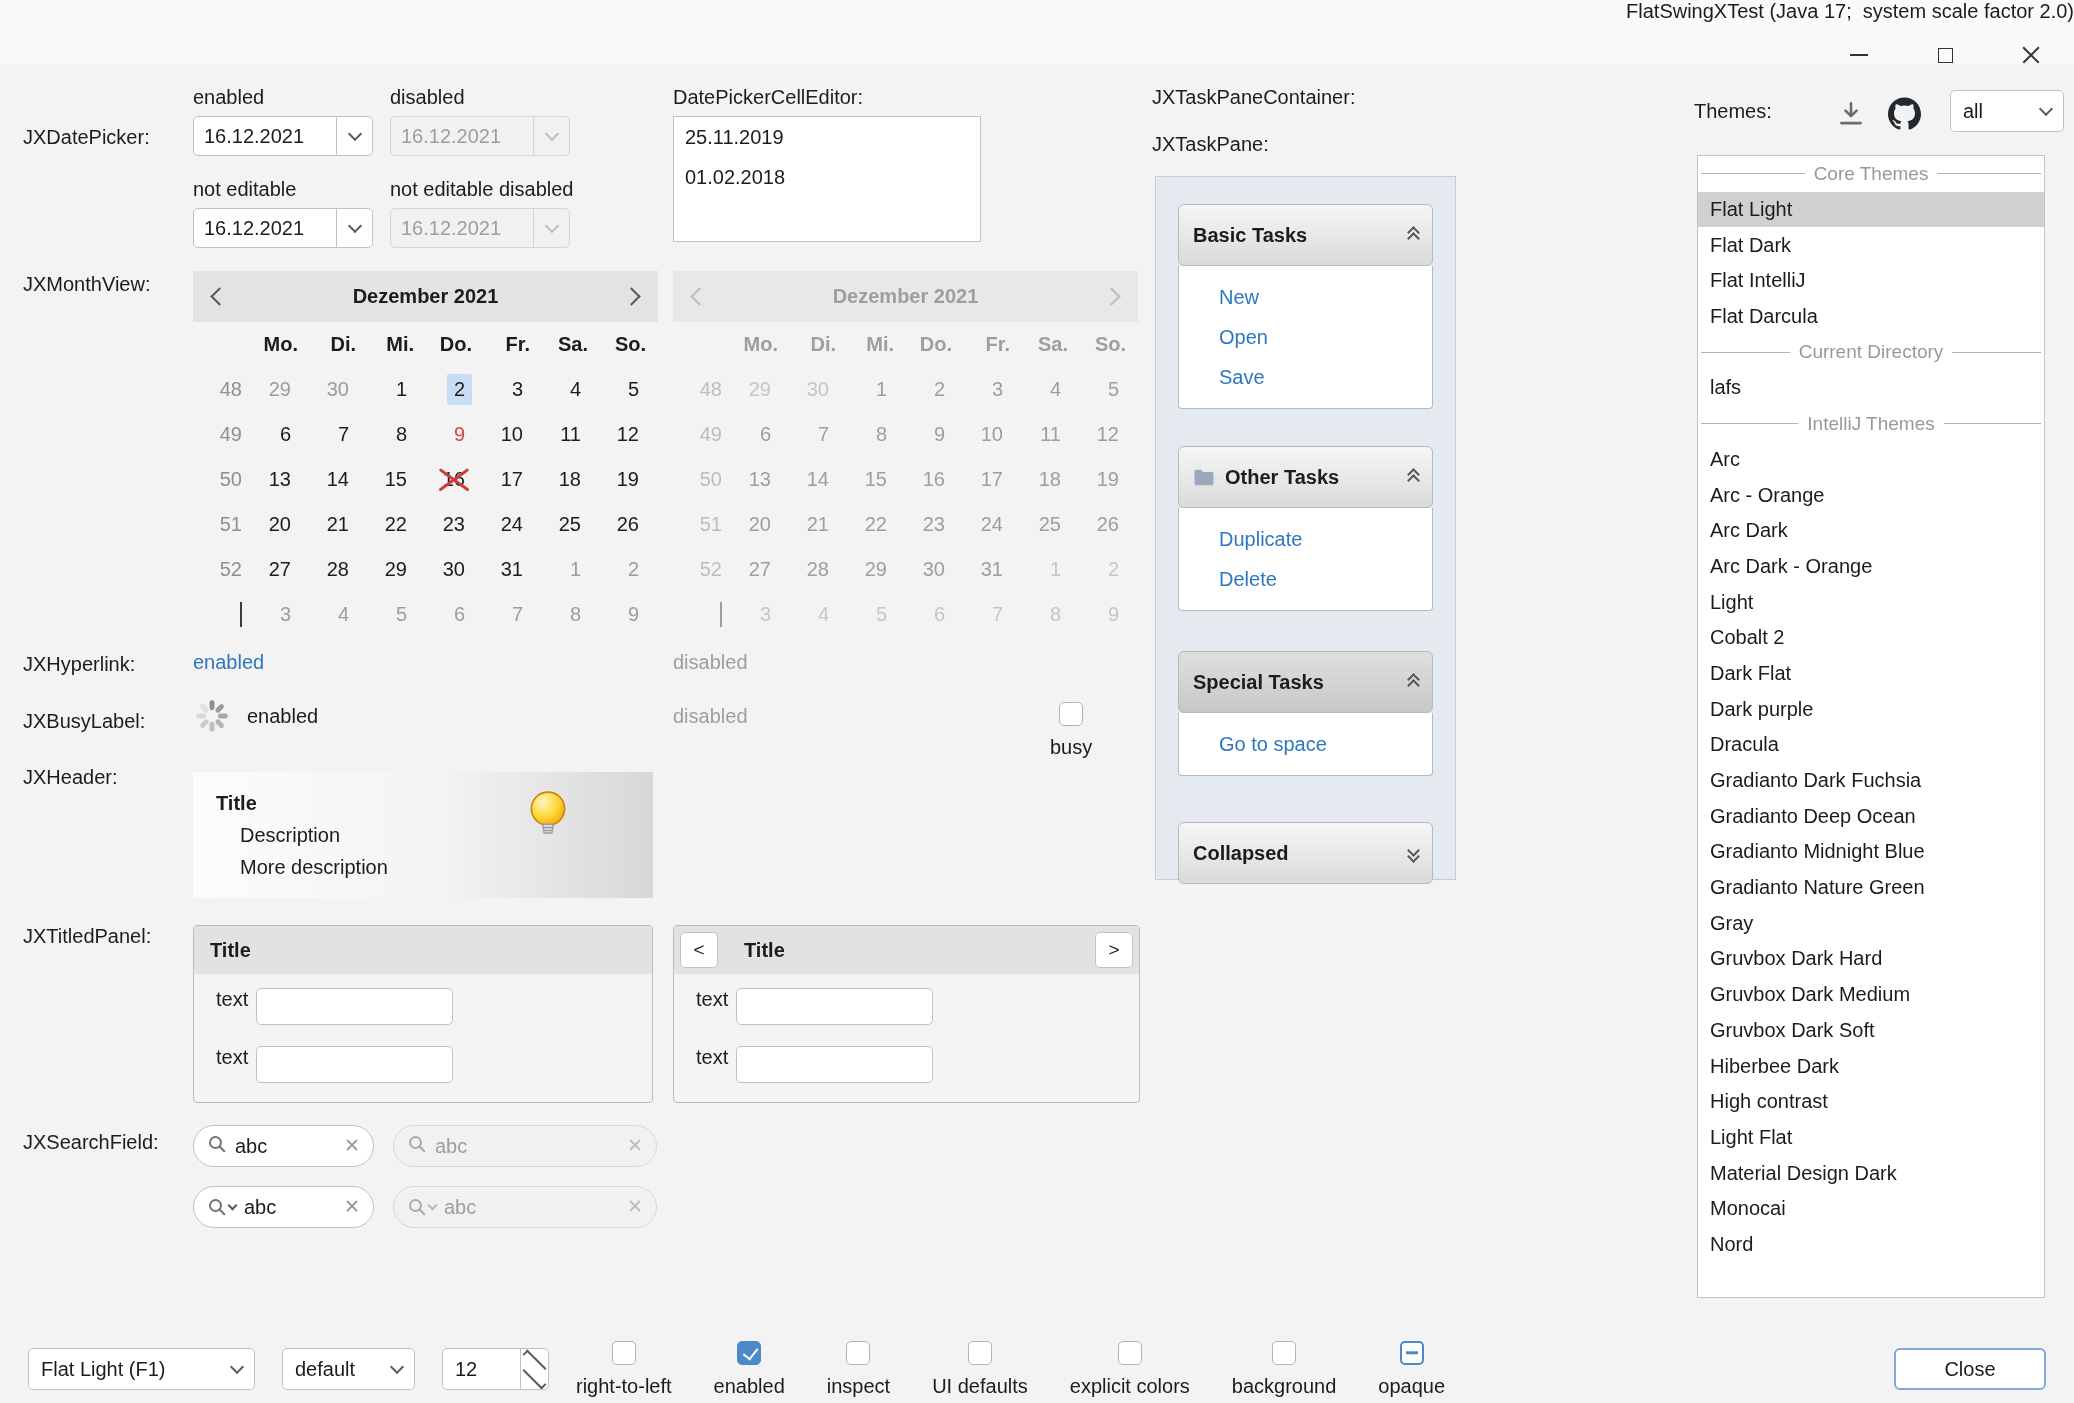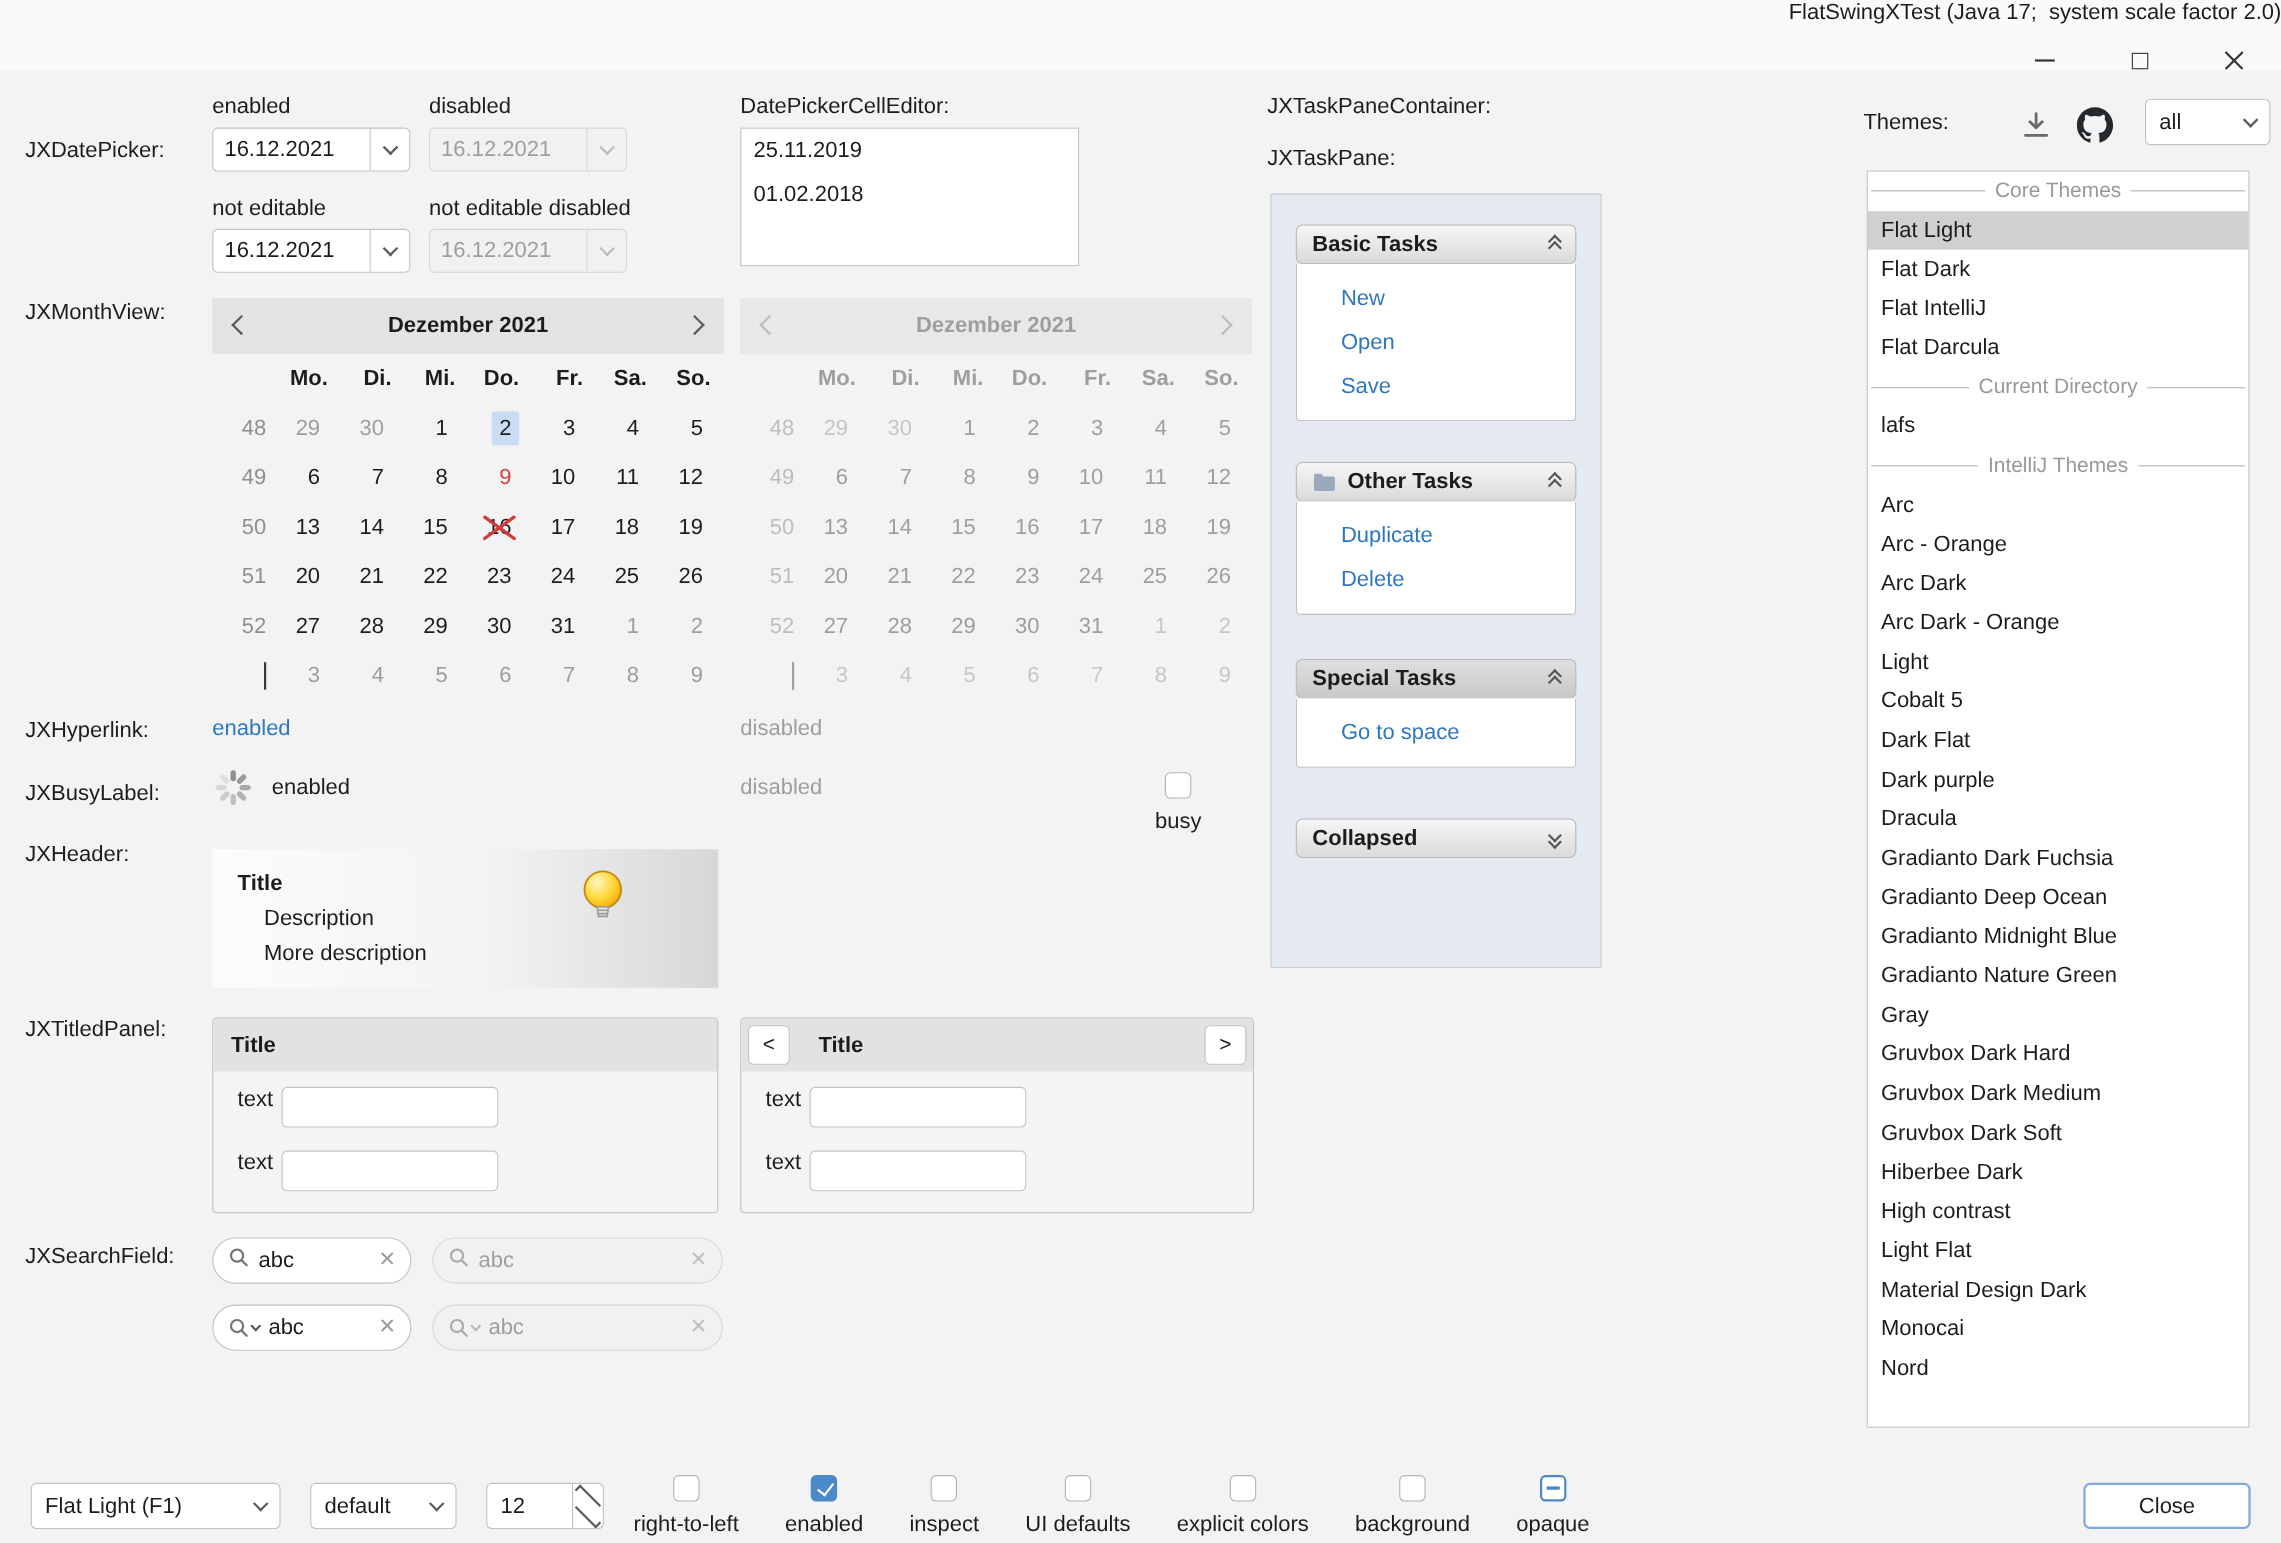--- a/index.html
+++ b/index.html
@@ -102,21 +102,21 @@
   .tp-input { width:197px; height:37px; background:#fff; border:1px solid #c2c2c2; border-radius:5px; }
 
   
   .sf { position:absolute; height:42px; display:flex; align-items:center; background:#fff; border:1px solid #c2c2c2; border-radius:21px; padding:0 13px; gap:8px; }
   .sf .val { flex:1; }
   .sf.dis { background:#f1f1f1; border-color:#d8d8d8; }
   .sf.dis .val { color:#9e9e9e; }
 
   
   .tpc { position:absolute; left:1155px; top:176px; width:301px; height:704px; background:var(--taskpane_container_bg,#e4eaf0); border:1px solid #c6ccd4; padding:27px 22px 0 22px; }
-  .pane-hdr { height:36px; border:1px solid #b9b9b9; border-radius:6px; background:linear-gradient(#f6f6f6,#dadada); display:flex; align-items:center; padding:0 14px; gap:10px; }
+  .pane-hdr { height:62px; border:1px solid #b9b9b9; border-radius:6px; background:linear-gradient(#f6f6f6,#dadada); display:flex; align-items:center; padding:0 14px; gap:10px; }
   .pane-hdr .pane-title { font-weight:bold; }
   .pane-hdr.special { background:linear-gradient(#dfdfdf,#c8c8c8); }
   .pane-body { background:#fff; border:1px solid #b9b9b9; border-top:none; border-radius:0 0 4px 4px; padding:16px 0 16px 40px; display:flex; flex-direction:column; gap:10px; }
   .pane-link { color:var(--link,#2e77bf); height:30px; display:flex; align-items:center; }
   .pane:nth-child(2) { margin-top:37px; }
   .pane:nth-child(3) { margin-top:40px; }
   .pane:nth-child(4) { margin-top:46px; }
   .dchv { margin-left:auto; display:flex; flex-direction:column; align-items:center; }
   .dchv i { display:block; width:9px; height:9px; border-right:2.2px solid #555; border-bottom:2.2px solid #555; }
   .dchv.up i { transform:rotate(-135deg); }
@@ -749,21 +749,21 @@
       <div class="th-sep">
         <span class="line"></span>
         <span>IntelliJ Themes</span>
         <span class="line"></span>
       </div>
       <div class="th-item">Arc</div>
       <div class="th-item">Arc - Orange</div>
       <div class="th-item">Arc Dark</div>
       <div class="th-item">Arc Dark - Orange</div>
       <div class="th-item">Light</div>
-      <div class="th-item">Cobalt 5</div>
+      <div class="th-item">Cobalt 2</div>
       <div class="th-item">Dark Flat</div>
       <div class="th-item">Dark purple</div>
       <div class="th-item">Dracula</div>
       <div class="th-item">Gradianto Dark Fuchsia</div>
       <div class="th-item">Gradianto Deep Ocean</div>
       <div class="th-item">Gradianto Midnight Blue</div>
       <div class="th-item">Gradianto Nature Green</div>
       <div class="th-item">Gray</div>
       <div class="th-item">Gruvbox Dark Hard</div>
       <div class="th-item">Gruvbox Dark Medium</div>

